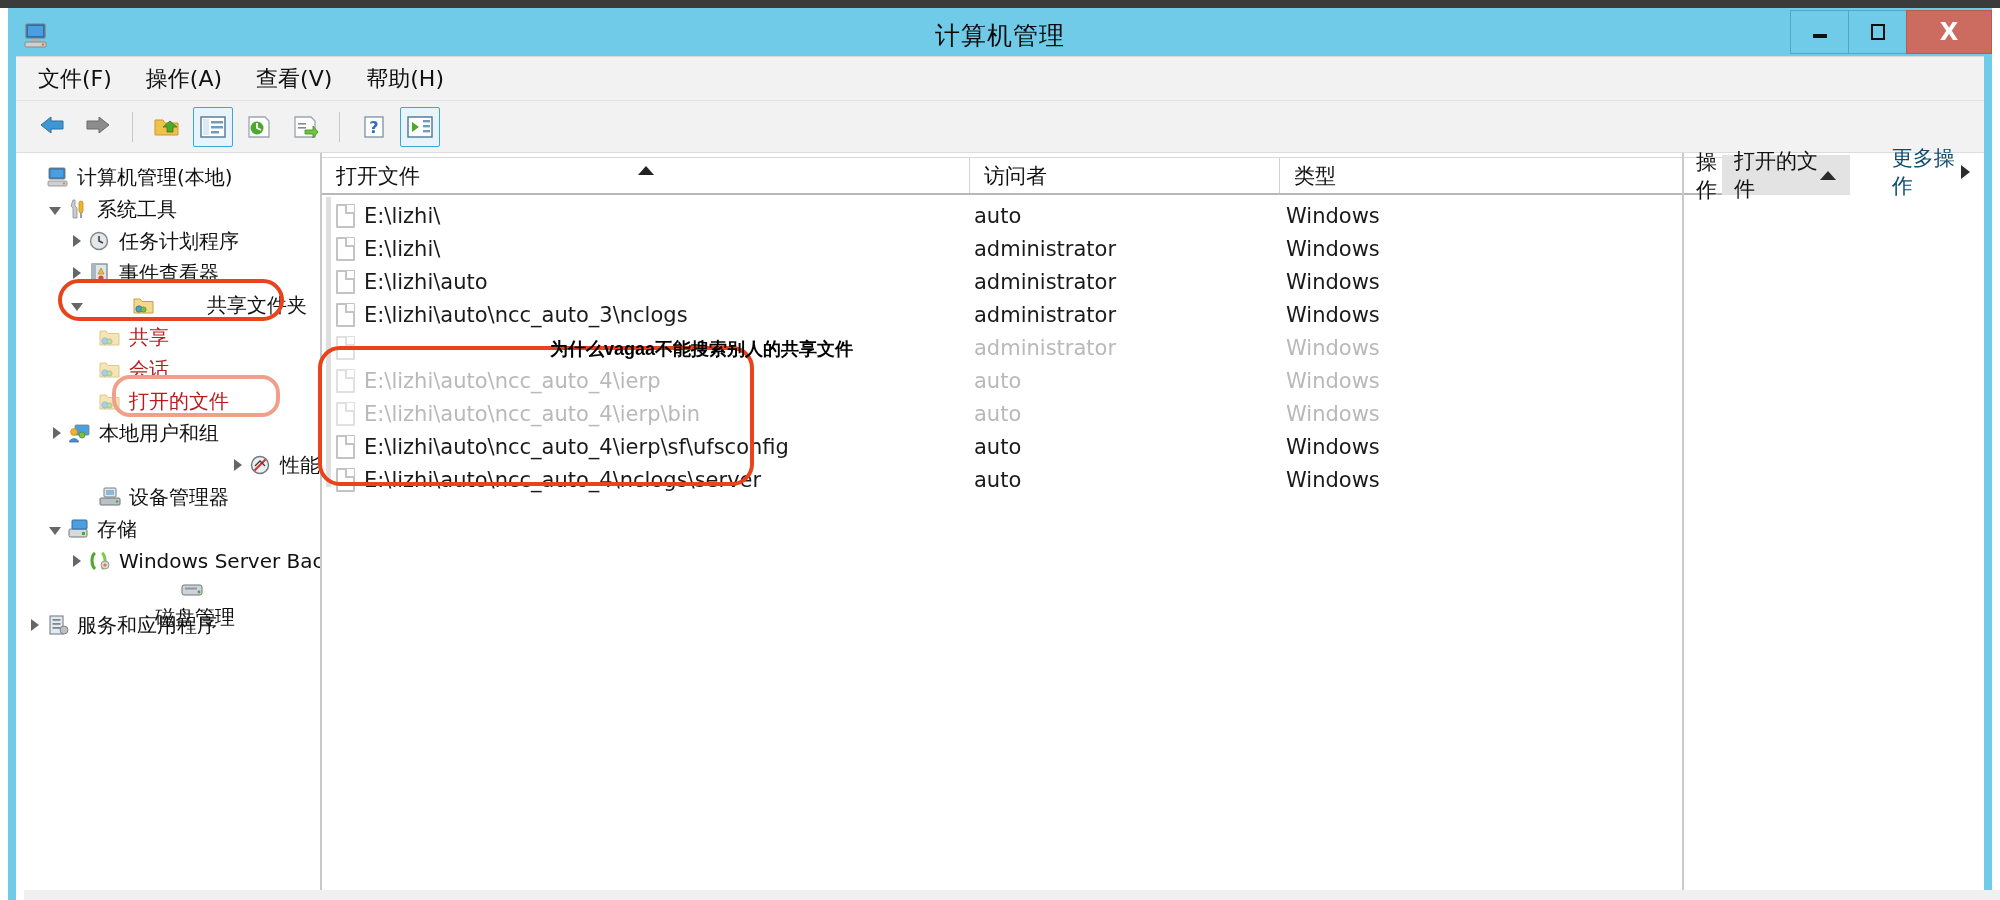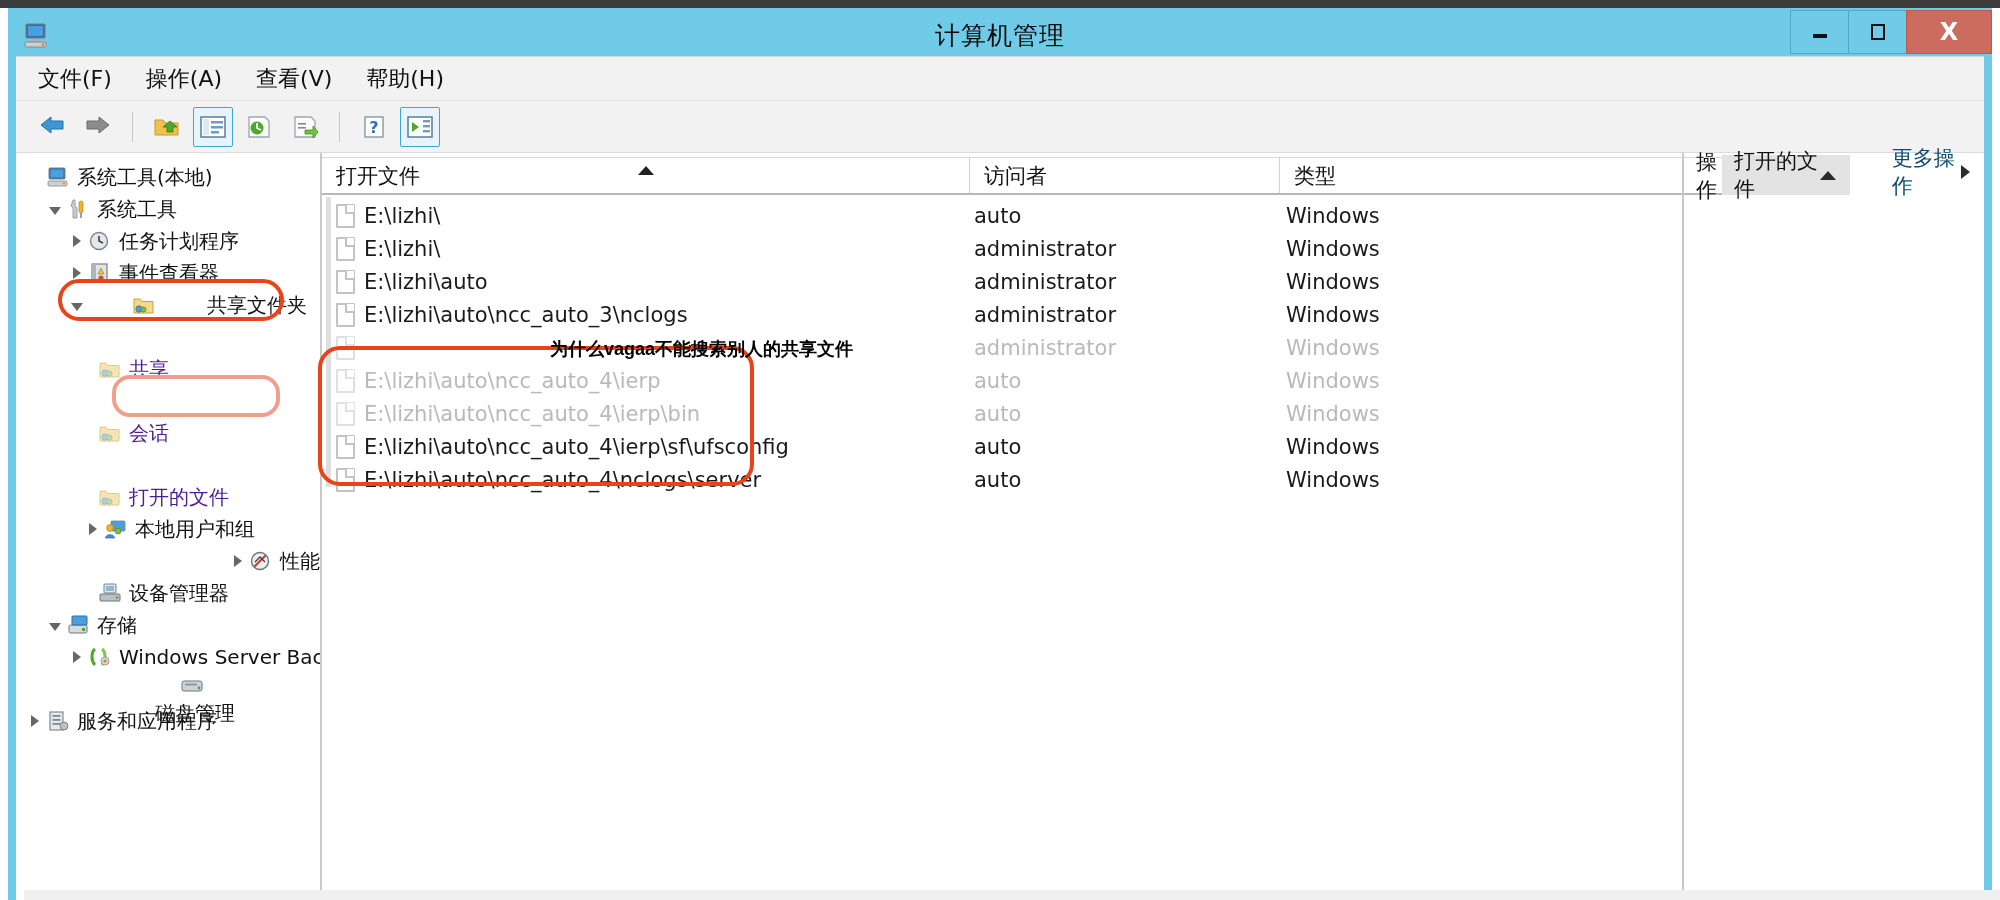--- a/index.html
+++ b/index.html
@@ -154,21 +154,21 @@
   .trow {
     display: flex;
     align-items: center;
     height: 32px;
     font-size: 20px;
     color: #111;
     white-space: nowrap;
     font-family: "DejaVu Sans", sans-serif;
     position: relative;
   }
-  .trow.dim { color: #4c1d95; margin-top: 32px; }
+  .trow.dim { color: #b91c1c; }
   .trow.sel { }
   .tw-arrow {
     width: 18px; height: 18px;
     flex: 0 0 18px;
     display: flex; align-items: center; justify-content: center;
     margin-right: 2px;
   }
   .tw-arrow.collapsed::before {
     content: "";
     display: block;
@@ -484,21 +484,21 @@
           <div class="trow" style="padding-left:10px;">
             <span class="tw-arrow"></span>
             <span class="ticon">
               <svg width="24" height="22" viewBox="0 0 24 22">
                 <rect x="3" y="2" width="16" height="11" rx="1" fill="#2a6fb0" stroke="#808080" stroke-width="1"></rect>
                 <rect x="4.5" y="3.5" width="13" height="8" fill="#4a9fe0"></rect>
                 <rect x="2" y="15" width="19" height="5" rx="1" fill="#d0d0d0" stroke="#8a8a8a" stroke-width="0.8"></rect>
                 <circle cx="18" cy="17.5" r="1.1" fill="#e07b2a"></circle>
               </svg>
             </span>
-            <span class="tlabel">系统工具(本地)</span>
+            <span class="tlabel">计算机管理(本地)</span>
           </div>
 
           <div class="trow" style="padding-left:30px;">
             <span class="tw-arrow expanded"></span>
             <span class="ticon">
               <svg width="24" height="22" viewBox="0 0 24 22">
                 <path d="M7 2 L9 2 L9 8 L11 10 L11 20 L7 20 L7 10 L5 8 Z" fill="#c9ccd1" stroke="#8b8f94" stroke-width="0.8"></path>
                 <rect x="13" y="3" width="4" height="12" rx="2" fill="#f0b429" stroke="#c08f16" stroke-width="0.8"></rect>
                 <rect x="14" y="14" width="2" height="6" fill="#9aa0a6"></rect>
               </svg>
@@ -568,21 +568,21 @@
             <span class="ticon">
               <svg width="24" height="22" viewBox="0 0 24 22">
                 <path d="M2 5 L8 5 L10 7.5 L21 7.5 L21 19 L2 19 Z" fill="#f7e4b5" stroke="#dcc98c" stroke-width="1"></path>
                 <circle cx="7" cy="15" r="3.2" fill="#a9cfe8" stroke="#8cb4cf" stroke-width="0.7"></circle>
                 <circle cx="11.5" cy="15.5" r="2.6" fill="#bcdca6" stroke="#9cc184" stroke-width="0.7"></circle>
               </svg>
             </span>
             <span class="tlabel">打开的文件</span>
           </div>
 
-          <div class="trow" style="padding-left:68px;">
+          <div class="trow" style="padding-left:32px;">
             <span class="tw-arrow collapsed"></span>
             <span class="ticon">
               <svg width="24" height="22" viewBox="0 0 24 22">
                 <rect x="7" y="3" width="14" height="10" rx="1" fill="#4a9fe0" stroke="#7d7d7d" stroke-width="0.8"></rect>
                 <circle cx="6" cy="10" r="3.4" fill="#f0b429" stroke="#b9851a" stroke-width="0.7"></circle>
                 <path d="M1.5 20 C1.5 15.5 10.5 15.5 10.5 20 Z" fill="#4f8ad4" stroke="#2f5f9e" stroke-width="0.7"></path>
                 <circle cx="14" cy="13" r="3" fill="#79c04a" stroke="#4f8a24" stroke-width="0.7"></circle>
               </svg>
             </span>
             <span class="tlabel">本地用户和组</span>

